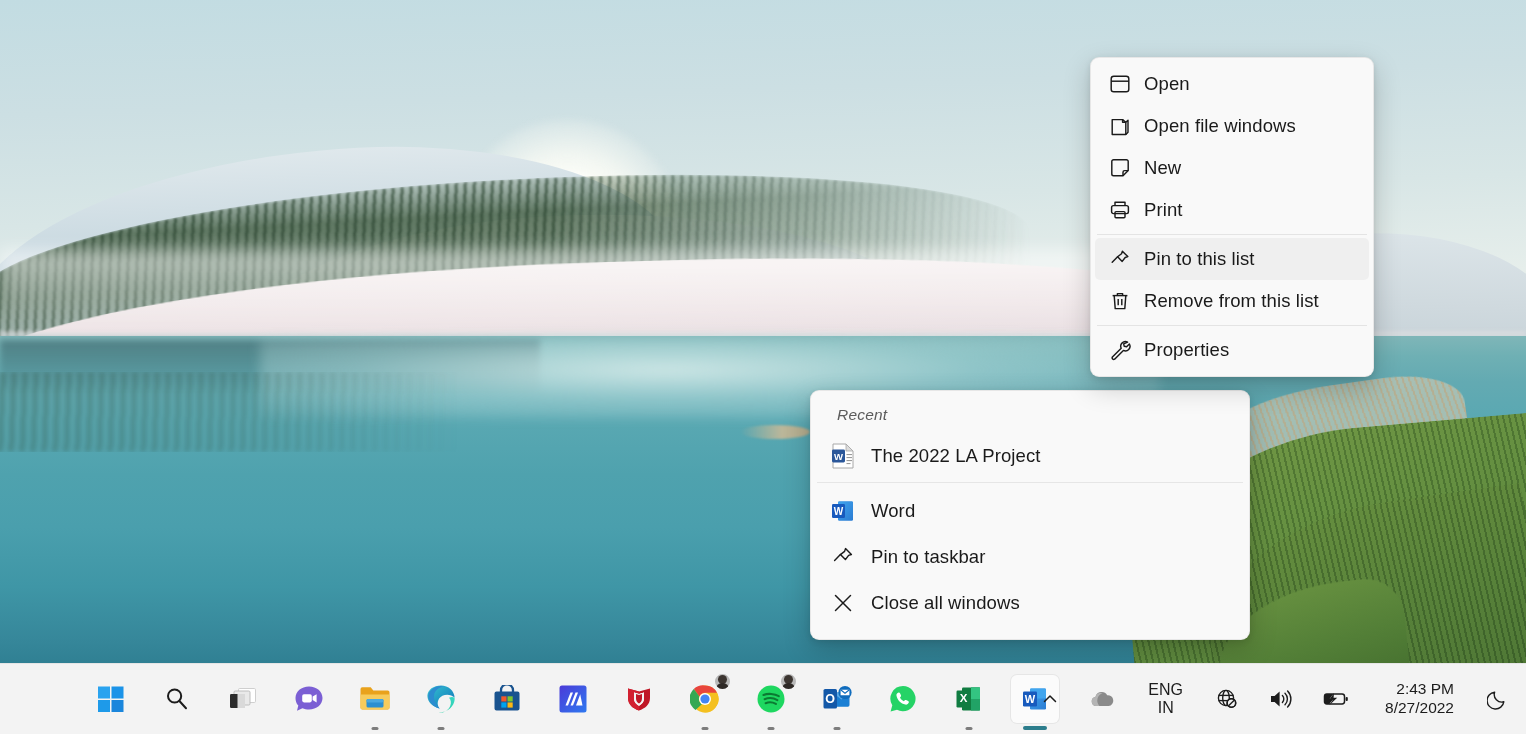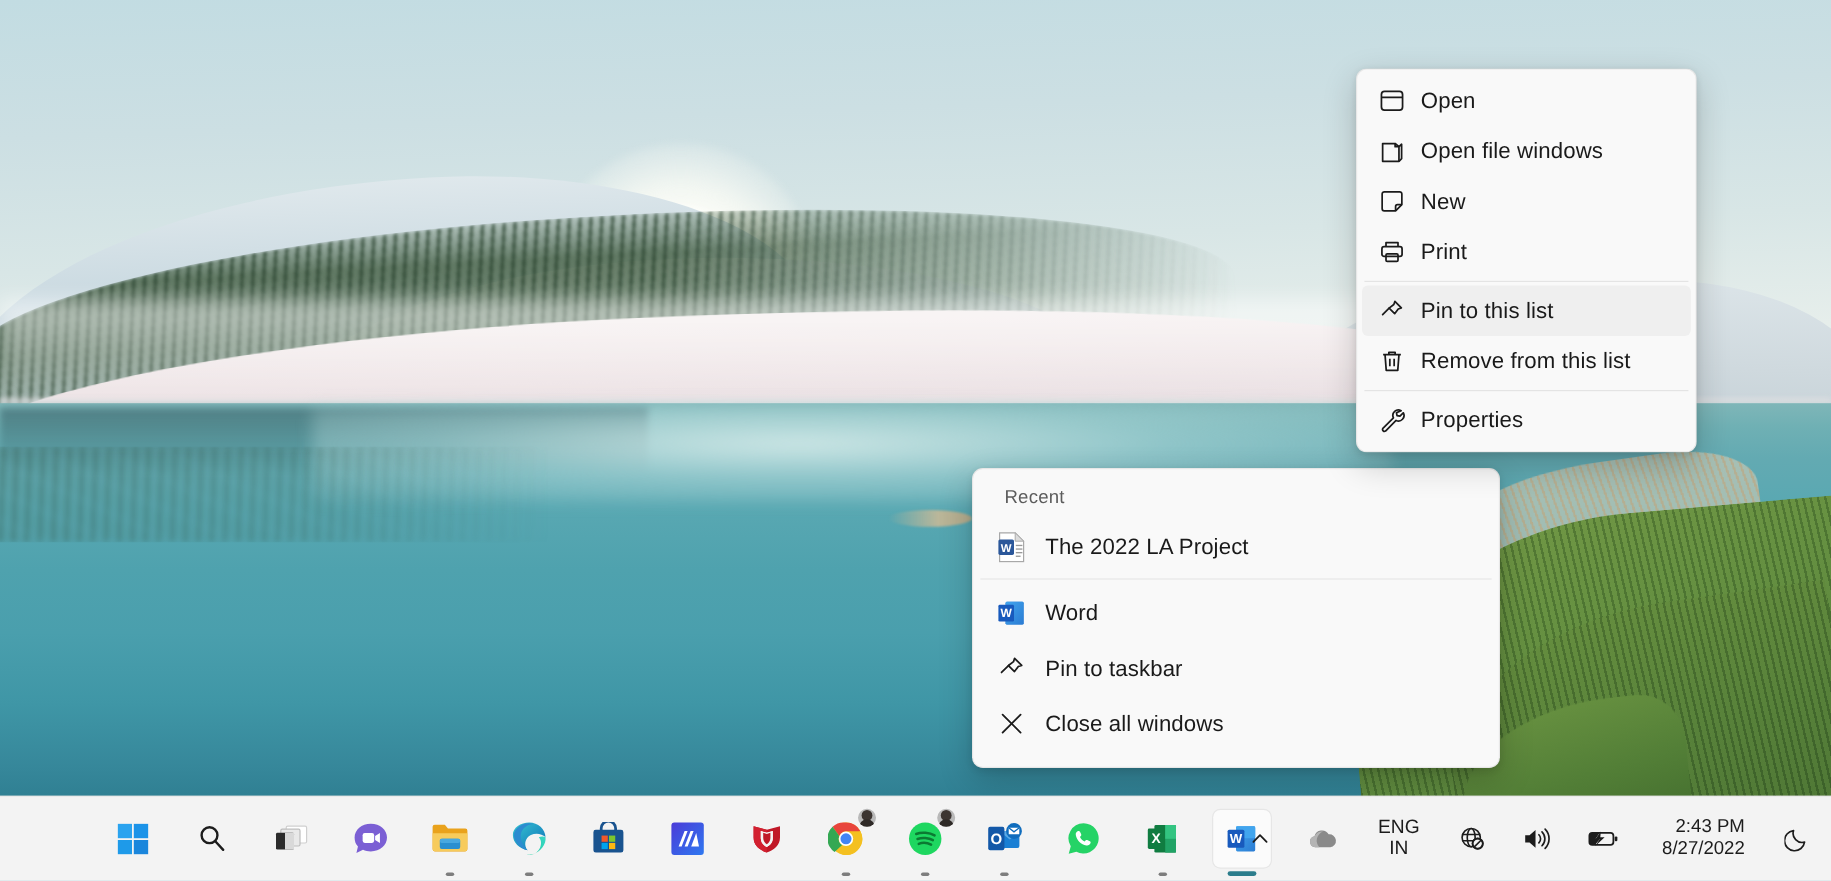--- a/index.html
+++ b/index.html
@@ -167,21 +167,21 @@
   }
   .left-reed {
     position: absolute; left: 740px; top: 425px; width: 70px; height: 14px;
     background: linear-gradient(90deg, rgba(205,186,150,0) 0%, rgba(205,186,150,0.85) 60%, rgba(188,170,134,0.9) 100%);
     border-radius: 50%;
     filter: blur(1px);
   }
 
   
   #context-menu {
-    position: absolute; left: 1130px; top: 57px; width: 284px;
+    position: absolute; left: 1090px; top: 57px; width: 284px;
     background: #f9f9f9;
     border: 1px solid rgba(0,0,0,0.07);
     border-radius: 9px;
     box-shadow: 0 10px 28px rgba(0,0,0,0.20), 0 2px 6px rgba(0,0,0,0.10);
     padding: 5px 4px;
     z-index: 40;
   }
   .cm-item {
     display: flex; align-items: center;
     height: 42px;
@@ -215,20 +215,21 @@
     border-radius: 9px;
     box-shadow: 0 10px 28px rgba(0,0,0,0.20), 0 2px 6px rgba(0,0,0,0.10);
     padding: 6px 4px;
     z-index: 30;
   }
   .jl-header {
     font-size: 15.5px;
     color: #5c5c5c;
     padding: 9px 8px 9px 22px;
     letter-spacing: 0.2px;
+    font-style: italic;
   }
   .jl-item {
     display: flex; align-items: center;
     height: 46px;
     padding: 0 8px;
     border-radius: 5px;
     cursor: default;
   }
   .jl-icon {
     width: 40px; min-width: 40px;

